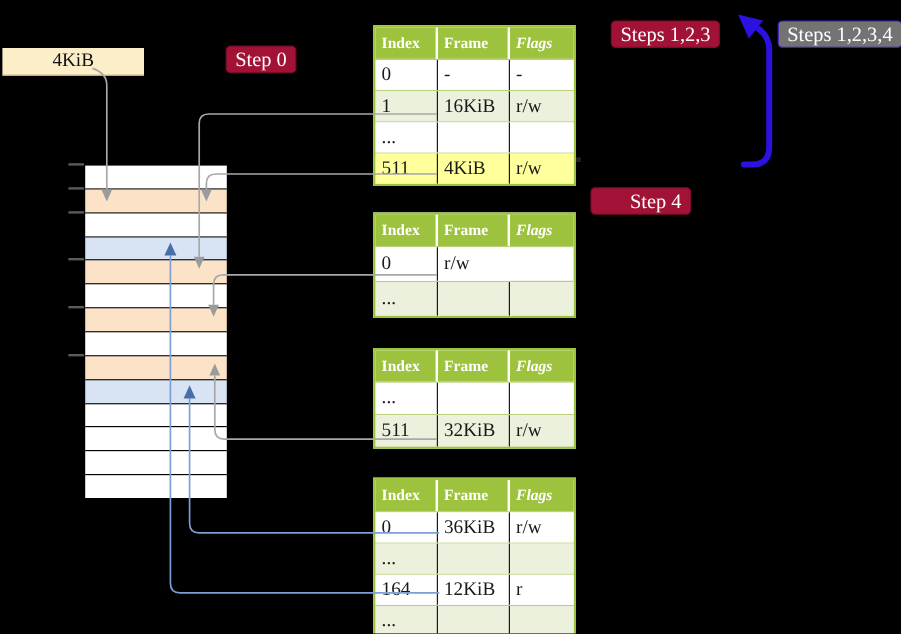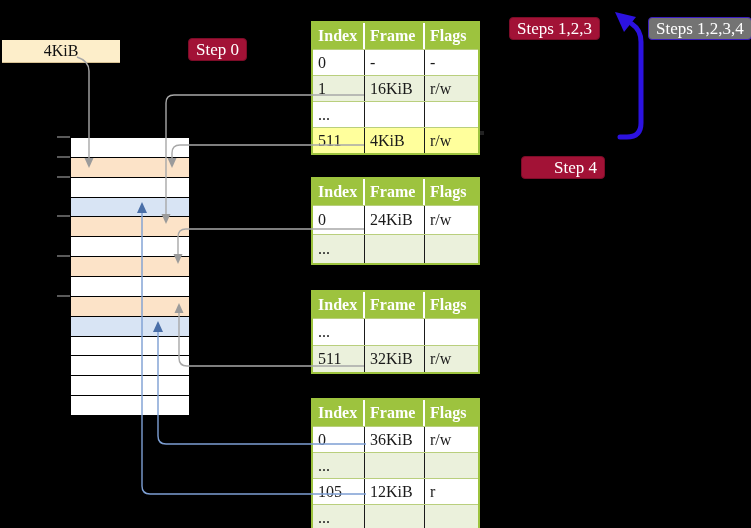--- a/index.html
+++ b/index.html
@@ -12,38 +12,38 @@
     text-align:center;line-height:22px;font-size:16px;color:#111;}
 
   
   .badge{position:absolute;color:#fff;font-size:17px;line-height:19px;
     padding:1px 7px;border-radius:4px;white-space:nowrap;}
   .badge-red{background:#a21236;border:1px solid #7c0c28;}
   .badge-blue{background:#737373;border:1px solid #3a1cc0;}
   #badge-step0{left:188px;top:38px;}
   #badge-steps123{left:509px;top:17px;}
   #badge-steps1234{left:648px;top:17px;}
-  #badge-step4{left:521px;top:156px;padding-left:32px;}
+  #badge-step4{left:492px;top:156px;padding-left:32px;}
 
   
   .stack{position:absolute;left:70px;top:137px;width:120px;height:279px;
     border:1px solid #000;box-sizing:border-box;display:flex;flex-direction:column;z-index:2;}
   .srow{flex:1;border-bottom:1px solid #000;}
   .srow:last-child{border-bottom:none;}
   .c-white{background:#ffffff;} .c-peach{background:#fce3c8;} .c-blue{background:#d8e4f4;}
   .tick{position:absolute;left:57px;width:13px;height:2px;background:#5a5a5a;z-index:1;}
 
   
   .ptable{position:absolute;left:311px;width:169px;border:2px solid #9dc33e;
     box-sizing:border-box;background:#fff;z-index:3;}
   .trow{display:grid;grid-template-columns:52px 60px 53px;}
   .hrow{height:26px;line-height:26px;}
-  .hcell{background:#9dc33e;color:#fff;font-weight:bold;font-size:16px;
+  .hcell{background:#9dc33e;color:#fff;font-weight:bold;font-size:13px;
     padding-left:5px;border-right:2px solid #fff;box-sizing:border-box;overflow:hidden;}
-  .hcell.last{border-right:none;}
+  .hcell.last{border-right:none;font-style:italic;}
   .bcell{font-size:16px;padding-left:5px;border-right:1px solid #1a1a1a;
     box-sizing:border-box;overflow:hidden;white-space:nowrap;}
   .bcell.last{border-right:none;}
   .brow{border-top:1px solid #b9cf7d;}
   .row-white .bcell{background:#fff;}
   .row-green .bcell{background:#ebf1dc;}
   .row-hl .bcell{background:#ffff9c;}
   #table-l1{top:21px;}  #table-l1 .brow{height:25px;line-height:25px;}
   #table-l2{top:177px;} #table-l2 .brow{height:28px;line-height:28px;}
   #table-l3{top:290px;} #table-l3 .brow{height:26px;line-height:26px;}
@@ -116,21 +116,20 @@
   </div>
 
   <div id="table-l2" class="ptable">
     <div class="trow hrow">
       <div class="hcell">Index</div>
       <div class="hcell">Frame</div>
       <div class="hcell last">Flags</div>
     </div>
     <div class="trow brow row-white">
       <div class="bcell">0</div>
-      <div class="bcell">24KiB</div>
       <div class="bcell last">r/w</div>
     </div>
     <div class="trow brow row-green">
       <div class="bcell">...</div>
       <div class="bcell"></div>
       <div class="bcell last"></div>
     </div>
   </div>
 
   <div id="table-l3" class="ptable">
@@ -161,21 +160,21 @@
       <div class="bcell">0</div>
       <div class="bcell">36KiB</div>
       <div class="bcell last">r/w</div>
     </div>
     <div class="trow brow row-green">
       <div class="bcell">...</div>
       <div class="bcell"></div>
       <div class="bcell last"></div>
     </div>
     <div class="trow brow row-white">
-      <div class="bcell">105</div>
+      <div class="bcell">164</div>
       <div class="bcell">12KiB</div>
       <div class="bcell last">r</div>
     </div>
     <div class="trow brow row-green">
       <div class="bcell">...</div>
       <div class="bcell"></div>
       <div class="bcell last"></div>
     </div>
   </div>
 

